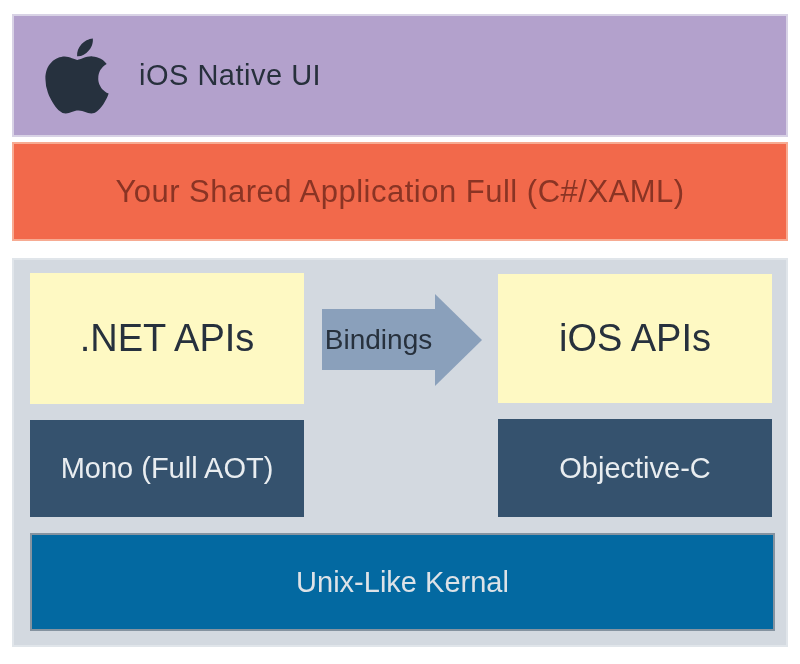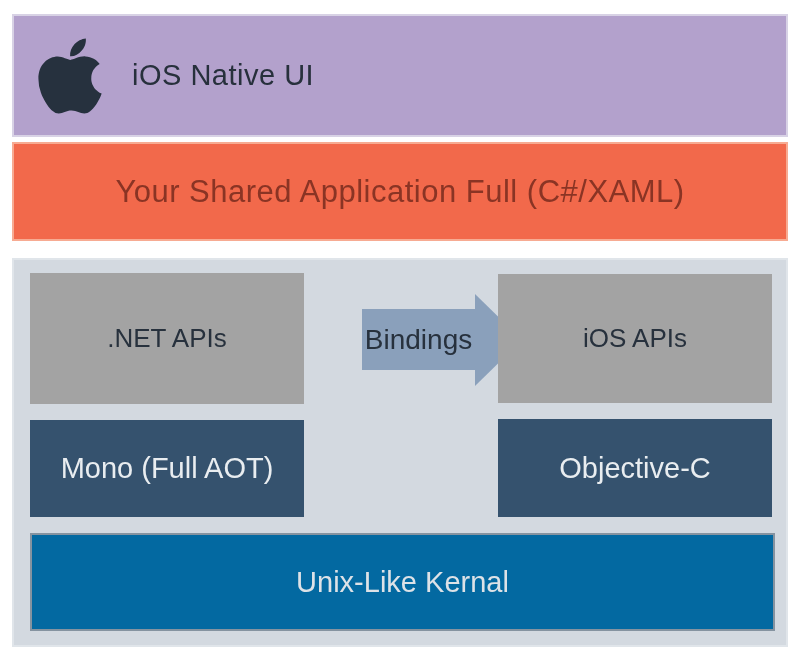--- a/index.html
+++ b/index.html
@@ -23,21 +23,21 @@
     box-sizing: border-box;
   }
   
   .native-ui {
     top: 14px;
     height: 123px;
     background: #b3a1cc;
     border: 2px solid #d8d2e5;
     display: flex;
     align-items: center;
-    padding-left: 20px;
+    padding-left: 27px;
   }
   .apple-logo {
     width: 72px;
     height: 86px;
     flex: 0 0 auto;
   }
   .native-ui-label {
     margin-left: 26px;
     font-size: 29px;
     color: #27303c;
@@ -66,23 +66,23 @@
     border: 2px solid #e0e5ea;
   }
   .box {
     position: absolute;
     display: flex;
     align-items: center;
     justify-content: center;
     box-sizing: border-box;
   }
   .box-mid {
-    background: #a3a3a3;
+    background: #fef9c3;
     color: #27313d;
-    font-size: 26px;
+    font-size: 38px;
   }
   .box-dark {
     background: #35526e;
     color: #e9edf0;
     font-size: 29px;
   }
   .box-kernel {
     background: #0369a1;
     color: #dde2e7;
     font-size: 29px;
@@ -95,21 +95,20 @@
   .kernel     { left: 16px;  top: 273px; width: 745px; height: 98px; }
   
   .bindings-arrow {
     position: absolute;
     left: 308px;
     top: 33px;
     width: 160px;
     height: 93px;
     display: flex;
     align-items: center;
-    margin-left: 40px;
   }
   .bindings-rect {
     width: 113px;
     height: 61px;
     background: #8aa0bb;
     display: flex;
     align-items: center;
     justify-content: center;
     font-size: 28px;
     color: #27313d;

